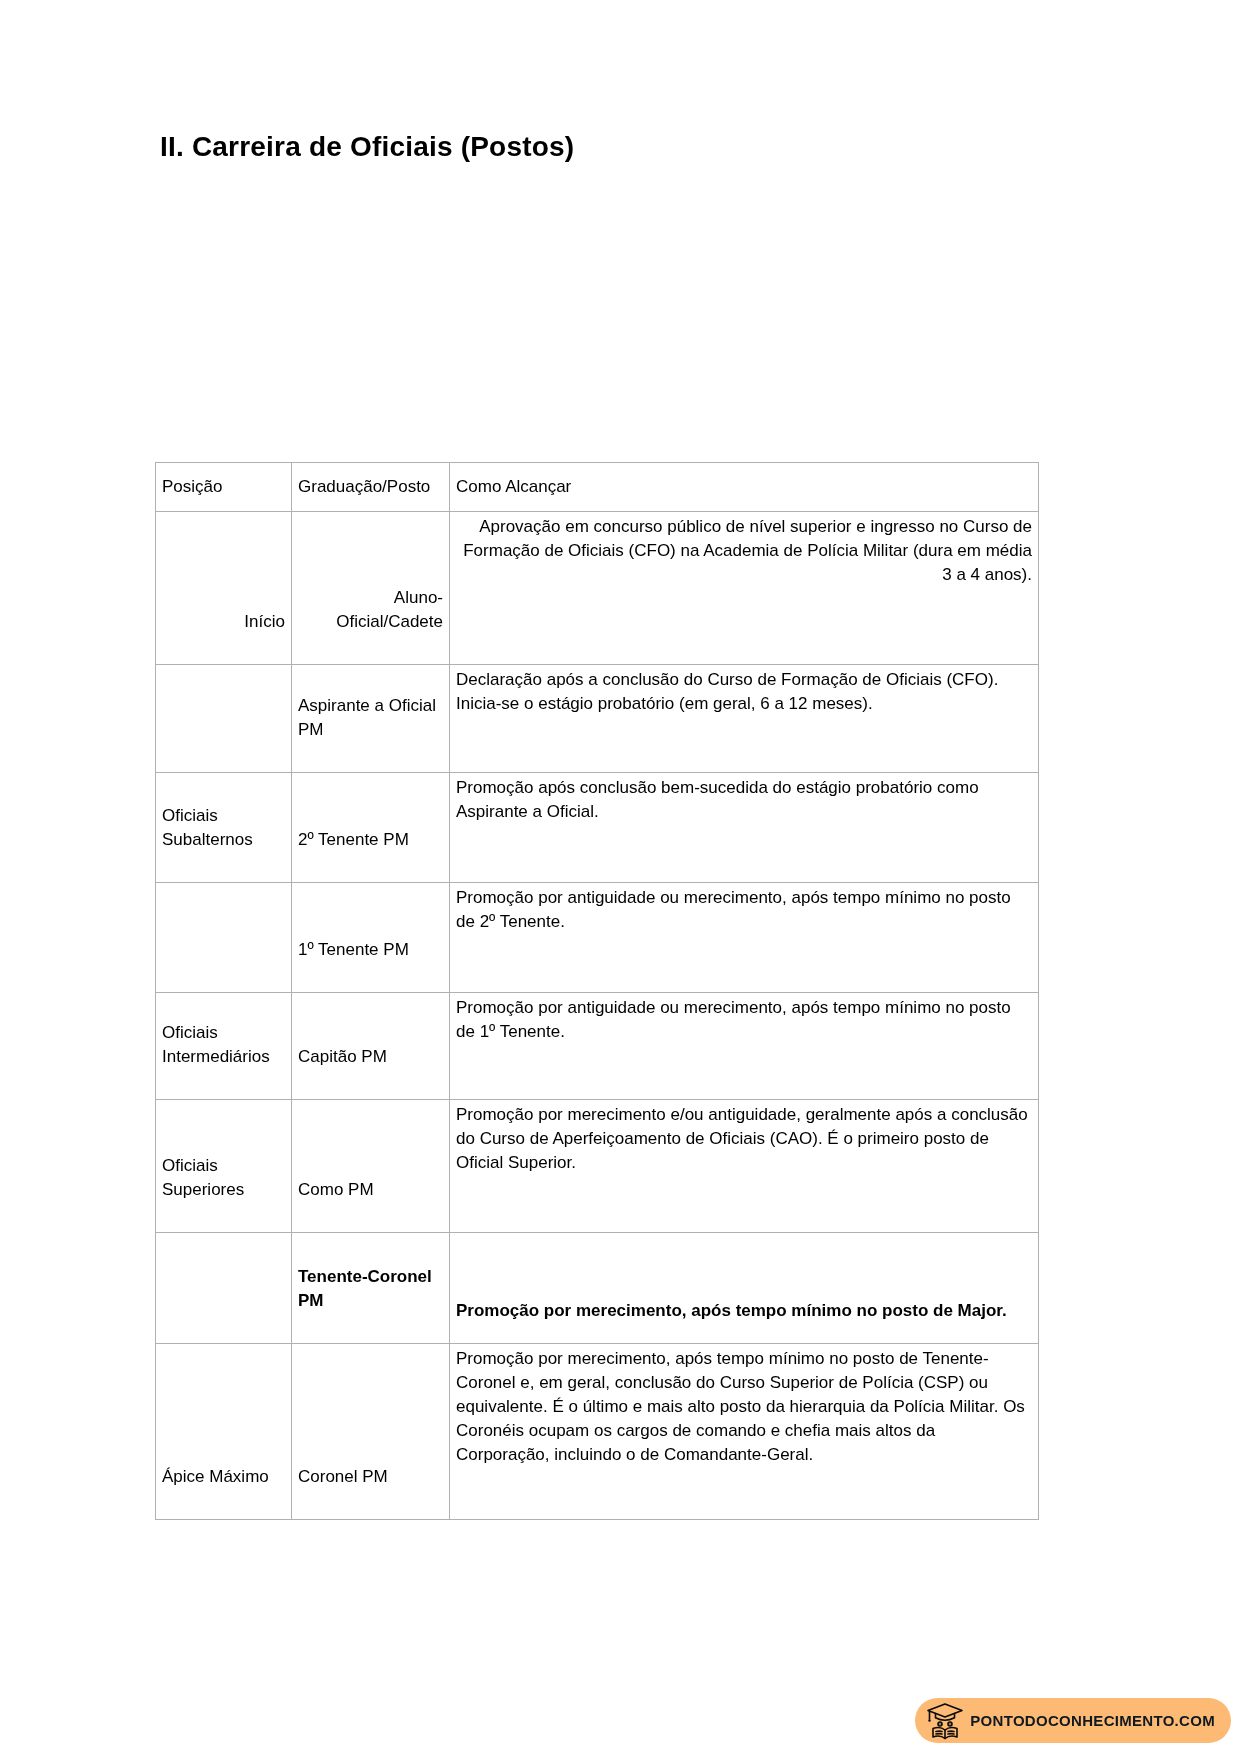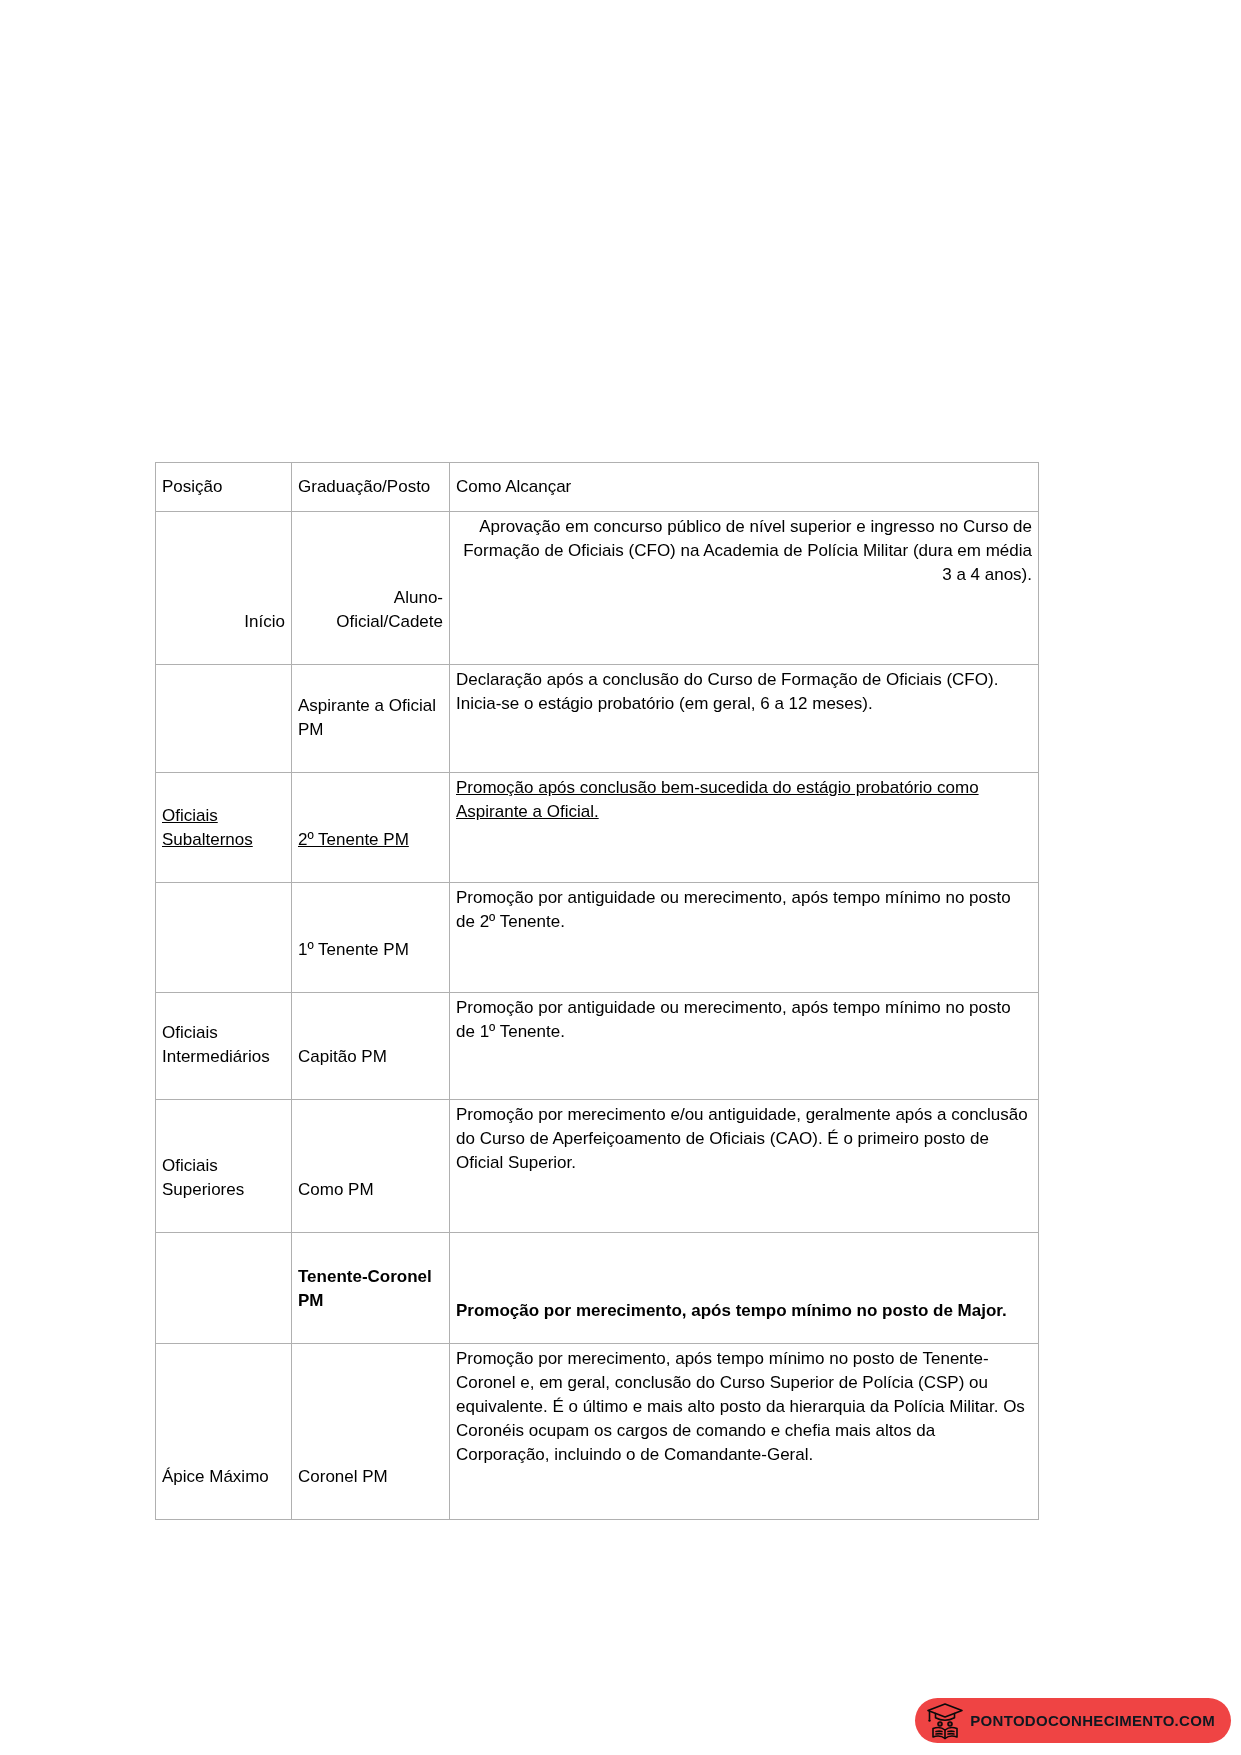--- a/index.html
+++ b/index.html
@@ -65,21 +65,21 @@
     padding-bottom: 30px;
   }
   
   .career-table tbody td.col-como {
     vertical-align: top;
     padding-top: 3px;
   }
   
   .career-table tbody tr:nth-child(1) td { height: 122px; text-align: right; }
   .career-table tbody tr:nth-child(2) td { height: 77px; }
-  .career-table tbody tr:nth-child(3) td { height: 79px; text-decoration: underline; }
+  .career-table tbody tr:nth-child(3) td { height: 79px; }
   .career-table tbody tr:nth-child(4) td { height: 79px; }
   .career-table tbody tr:nth-child(5) td { height: 76px; }
   .career-table tbody tr:nth-child(6) td { height: 102px; }
   .career-table tbody tr:nth-child(7) td { height: 80px; font-weight: bold; }
   .career-table tbody tr:nth-child(8) td { height: 145px; }
   
   .career-table tbody tr:nth-child(7) td.col-como {
     vertical-align: bottom;
     padding-top: 0;
     padding-bottom: 20px;
@@ -104,20 +104,21 @@
     color: #101820;
     letter-spacing: 0.3px;
     white-space: nowrap;
   }
   .footer-badge svg { display: block; }
 </style>
 </head>
 <body>
 
 <div class="content">
+  <h2 class="doc-heading">II. Carreira de Oficiais (Postos)</h2>
 </div>
 
 <table class="career-table">
   <colgroup>
       <col class="c1">
       <col class="c2">
       <col class="c3">
     </colgroup>
   <thead>
     <tr>
@@ -163,21 +164,21 @@
       <td class="col-como">Promoção por merecimento, após tempo mínimo no posto de Major.</td>
     </tr>
     <tr>
       <td class="col-pos">Ápice Máximo</td>
       <td class="col-grad">Coronel PM</td>
       <td class="col-como">Promoção por merecimento, após tempo mínimo no posto de Tenente-Coronel e, em geral, conclusão do Curso Superior de Polícia (CSP) ou equivalente. É o último e mais alto posto da hierarquia da Polícia Militar. Os Coronéis ocupam os cargos de comando e chefia mais altos da Corporação, incluindo o de Comandante-Geral.</td>
     </tr>
   </tbody>
 </table>
 
-<div class="footer-badge" id="footer-badge" style="background: #ef4444; justify-content: flex-end;">
+<div class="footer-badge" id="footer-badge" style="background: #fdba74; justify-content: flex-end;">
   <span>
     <svg width="40" height="40" viewBox="0 0 40 40" fill="none" stroke="#0a0a0a" stroke-width="1.6" stroke-linejoin="round" stroke-linecap="round">
 
       <path d="M20 3 L37 9.5 L20 16 L3 9.5 Z"></path>
       <path d="M10.5 12.5 v4.2 q9.5 5 19 0 v-4.2"></path>
       <line x1="4.5" y1="10.5" x2="4.5" y2="18"></line>
       <circle cx="4.5" cy="19.5" r="1.2" fill="#0a0a0a" stroke="none"></circle>
 
       <circle cx="15" cy="23" r="2"></circle>
       <circle cx="25" cy="23" r="2"></circle>

